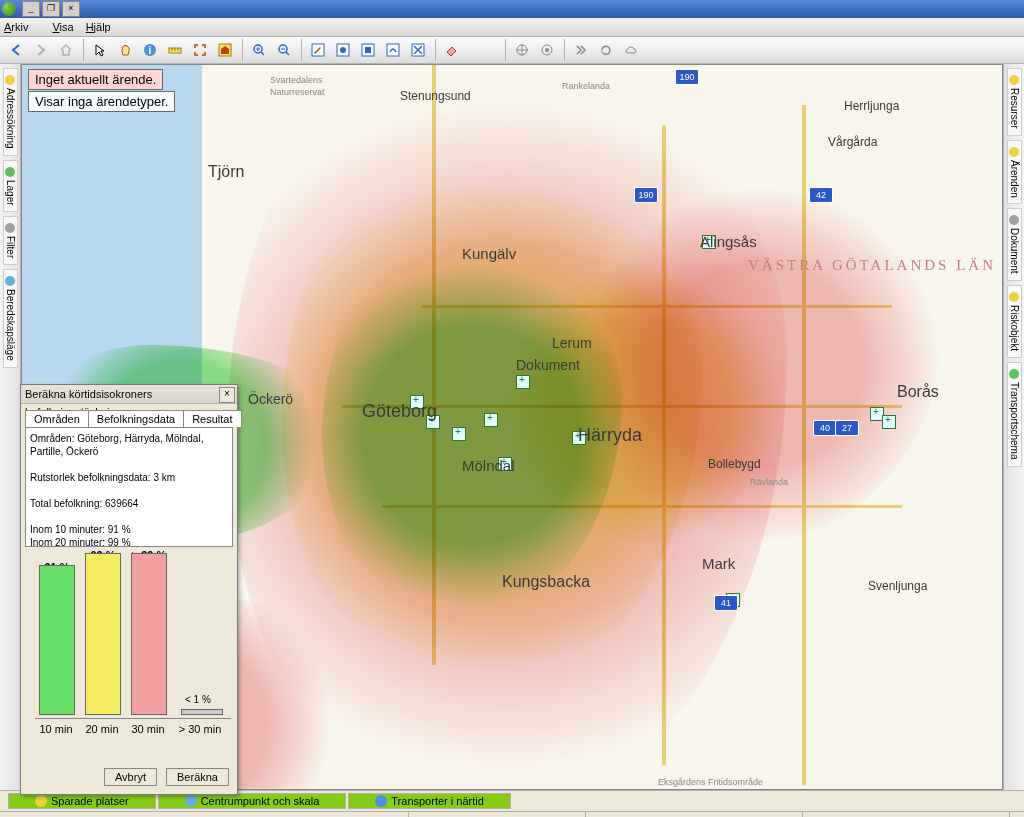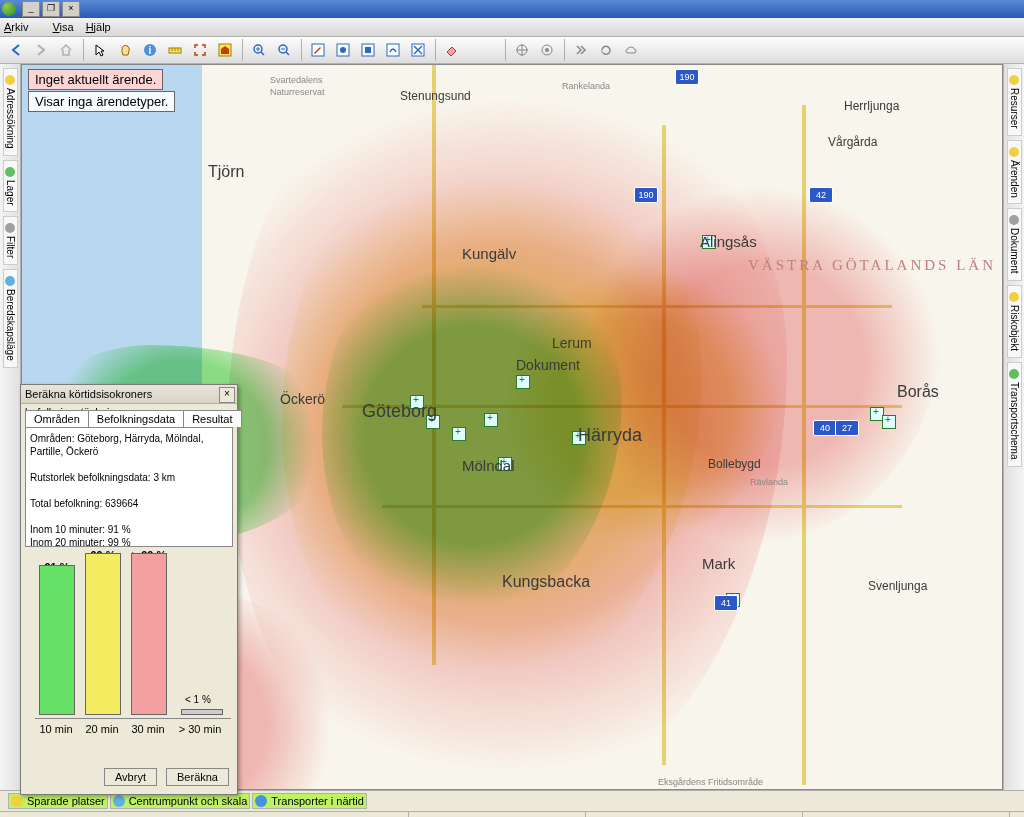--- a/index.html
+++ b/index.html
@@ -47,21 +47,21 @@
   .dialog .bar { position:absolute; bottom:26px; width:34px; border:1px solid #666; }
   .dialog .bar.g { background:#66e066; left:14px;  height:148px; }
   .dialog .bar.y { background:#f4ec60; left:60px;  height:160px; }
   .dialog .bar.p { background:#f4a0a0; left:106px; height:160px; }
   .dialog .bar-top { position:absolute; font-size:11px; font-weight:bold; width:44px; text-align:center; }
   .dialog .bar-bot { position:absolute; bottom:6px; font-size:11px; width:50px; text-align:center; }
   .dialog .btns { position:absolute; bottom:8px; right:8px; }
   .dialog button { font-size:11px; padding:2px 10px; margin-left:6px; background:#ece9d8; border:1px solid #888; cursor:pointer; }
   
   .bottomtabs { height:20px; background:#ece9d8; border-top:1px solid #b0b0b0; display:flex; align-items:center; padding-left:8px; font-size:11px; }
-  .bottomtabs .btab { border:1px solid #b0b0b0; background:#bef264; padding:1px 2px; margin-right:2px; display:flex; align-items:center; cursor:pointer; }
+  .bottomtabs .btab { border:1px solid #b0b0b0; background:#84cc16; padding:1px 26px; margin-right:2px; display:flex; align-items:center; cursor:pointer; }
   .bottomtabs .btab .bic { width:12px; height:12px; border-radius:50%; margin-right:4px; }
   
   .statusbar { height:18px; background:#ece9d8; border-top:1px solid #b0b0b0; display:flex; align-items:center; font-size:10px; }
   .statusbar .cell { border-right:1px solid #b0b0b0; padding:0 8px; height:100%; display:flex; align-items:center; white-space:nowrap; overflow:hidden;}
   .marker { position:absolute; width:12px; height:12px; border:1px solid #2a7a2a; background:#dff; }
   .marker:before { content:"+"; font-size:10px; color:#2a7a2a; position:absolute; left:2px; top:-2px; }
   .blob { position:absolute; border-radius:40% 60% 55% 45% / 50% 40% 60% 50%; }
 </style>
 </head>
 <body>
@@ -276,21 +276,21 @@
     <div class="badge-blue" style="left:692px; top:530px;">41</div>
     <div class="badge-blue" style="left:791px; top:355px;">40</div>
     <div class="badge-blue" style="left:813px; top:355px;">27</div>
 
     <div class="region-label" style="left:726px; top:192px;">VÄSTRA GÖTALANDS LÄN</div>
 
     <div class="town-label" style="left:378px; top:24px;">Stenungsund</div>
     <div class="town-label" style="left:186px; top:98px; font-size:16px;">Tjörn</div>
     <div class="town-label" style="left:440px; top:180px; font-size:15px;">Kungälv</div>
     <div class="town-label" style="left:340px; top:336px; font-size:18px;">Göteborg</div>
-    <div class="town-label" style="left:226px; top:326px; font-size:14px;margin-left:32px;">Öckerö</div>
+    <div class="town-label" style="left:226px; top:326px; font-size:14px;">Öckerö</div>
     <div class="town-label" style="left:440px; top:392px; font-size:15px;">Mölndal</div>
     <div class="town-label" style="left:494px; top:292px; font-size:14px;">Dokument</div>
     <div class="town-label" style="left:530px; top:270px; font-size:14px;">Lerum</div>
     <div class="town-label" style="left:556px; top:360px; font-size:18px;">Härryda</div>
     <div class="town-label" style="left:480px; top:508px; font-size:16px;">Kungsbacka</div>
     <div class="town-label" style="left:678px; top:168px; font-size:15px;">Alingsås</div>
     <div class="town-label" style="left:822px; top:34px;">Herrljunga</div>
     <div class="town-label" style="left:806px; top:70px;">Vårgårda</div>
     <div class="town-label" style="left:866px; top:318px; font-size:16px;margin-left:9px;">Borås</div>
     <div class="town-label" style="left:686px; top:392px;">Bollebygd</div>

